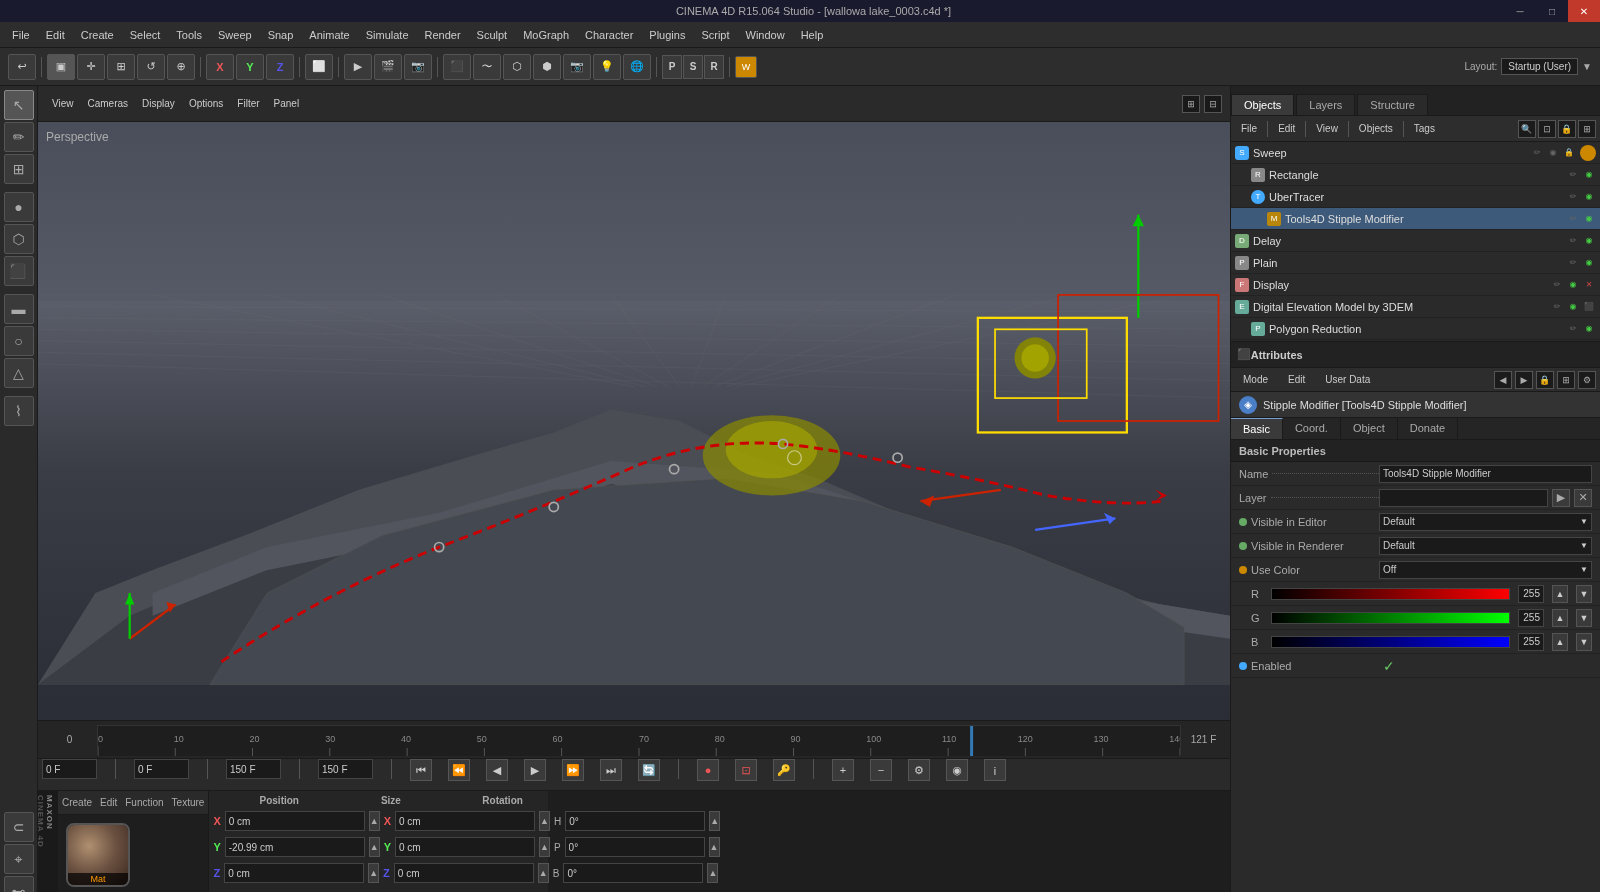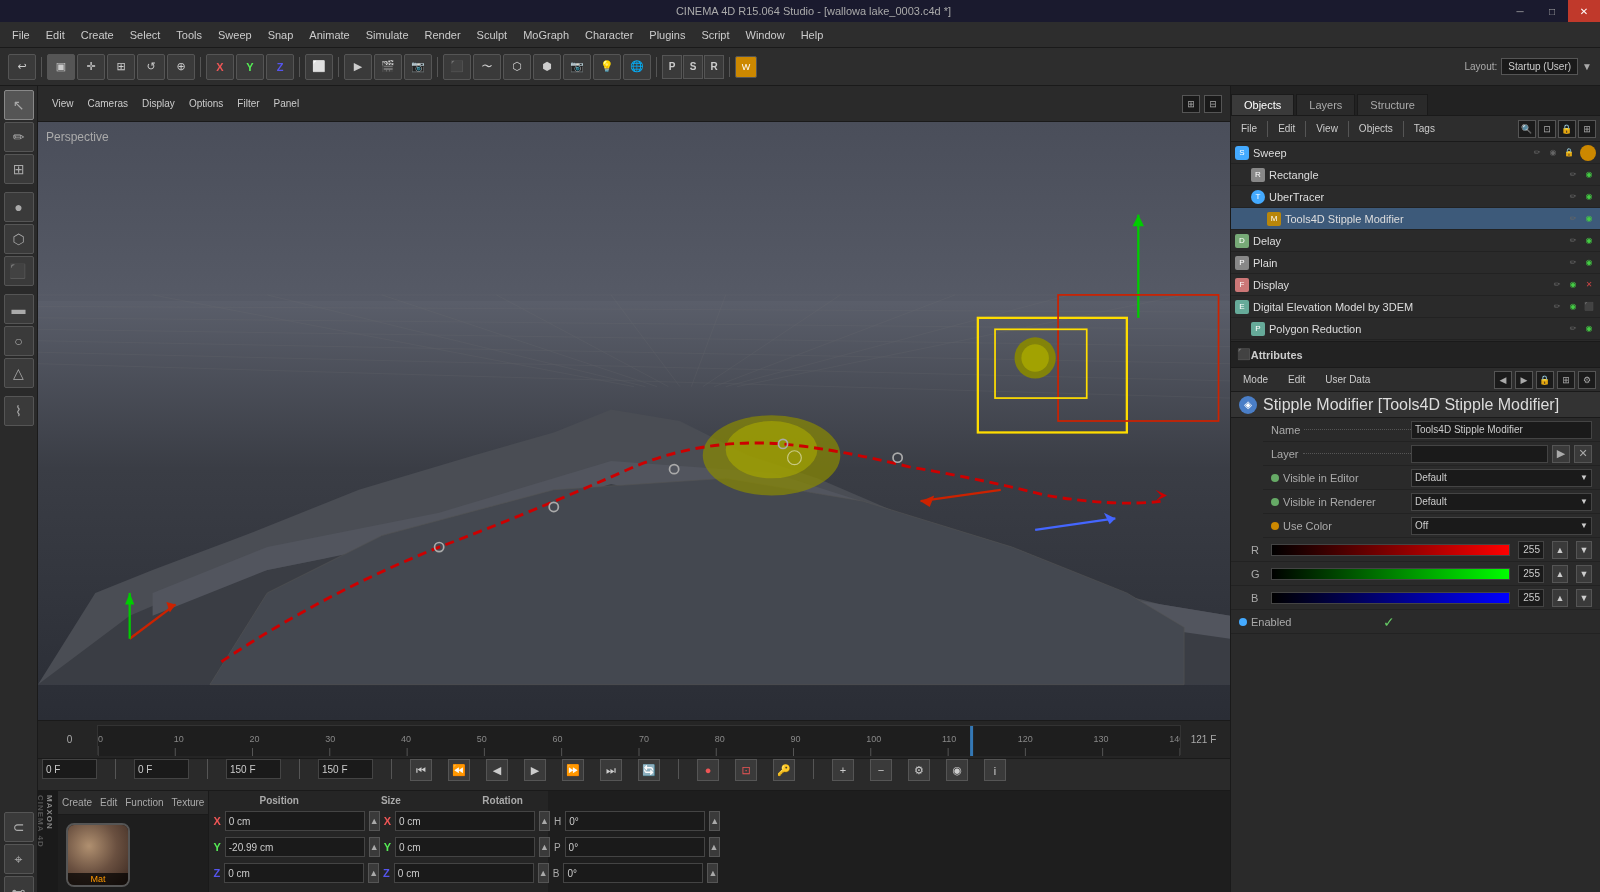--- a/index.html
+++ b/index.html
@@ -335,21 +335,21 @@
       height: 18px;
       background: #4a7ec7;
       border-radius: 50%;
       display: flex;
       align-items: center;
       justify-content: center;
       font-size: 10px;
       color: white;
     }
     #plugin-title span {
-      font-size: 16px;
+      font-size: 11px;
       color: #ddd;
     }
 
     
     #attr-tabs {
       display: flex;
       background: #252525;
       border-bottom: 1px solid #1a1a1a;
     }
     .attr-tab {
@@ -377,21 +377,20 @@
       color: #bbb;
       border-bottom: 1px solid #1a1a1a;
     }
 
     .prop-row {
       height: 24px;
       display: flex;
       align-items: center;
       padding: 0 8px;
       border-bottom: 1px solid #222;
-      margin-left: 32px;
     }
     .prop-label {
       width: 140px;
       font-size: 11px;
       color: #aaa;
       display: flex;
       align-items: center;
       gap: 4px;
     }
     .prop-dot {
@@ -1138,21 +1137,28 @@
           <div class="vp-nav-btn">⊞</div>
           <div class="vp-nav-btn">⚙</div>
         </div>
       </div>
 
       <div id="plugin-title">
         <div class="plugin-icon">◈</div>
         <span>Stipple Modifier [Tools4D Stipple Modifier]</span>
       </div>
 
-
+      <div id="attr-tabs">
+        <div class="attr-tab active">Basic</div>
+        <div class="attr-tab">Coord.</div>
+        <div class="attr-tab">Object</div>
+        <div class="attr-tab">Donate</div>
+      </div>
+
+      <div class="prop-section-title">Basic Properties</div>
 
       <div class="prop-row">
         <div class="prop-label">
           <span>Name</span>
           <span style="flex:1; border-bottom: 1px dotted #555;"></span>
         </div>
         <div class="prop-value">
           <input class="prop-input" type="text" value="Tools4D Stipple Modifier" style="">
         </div>
       </div>

